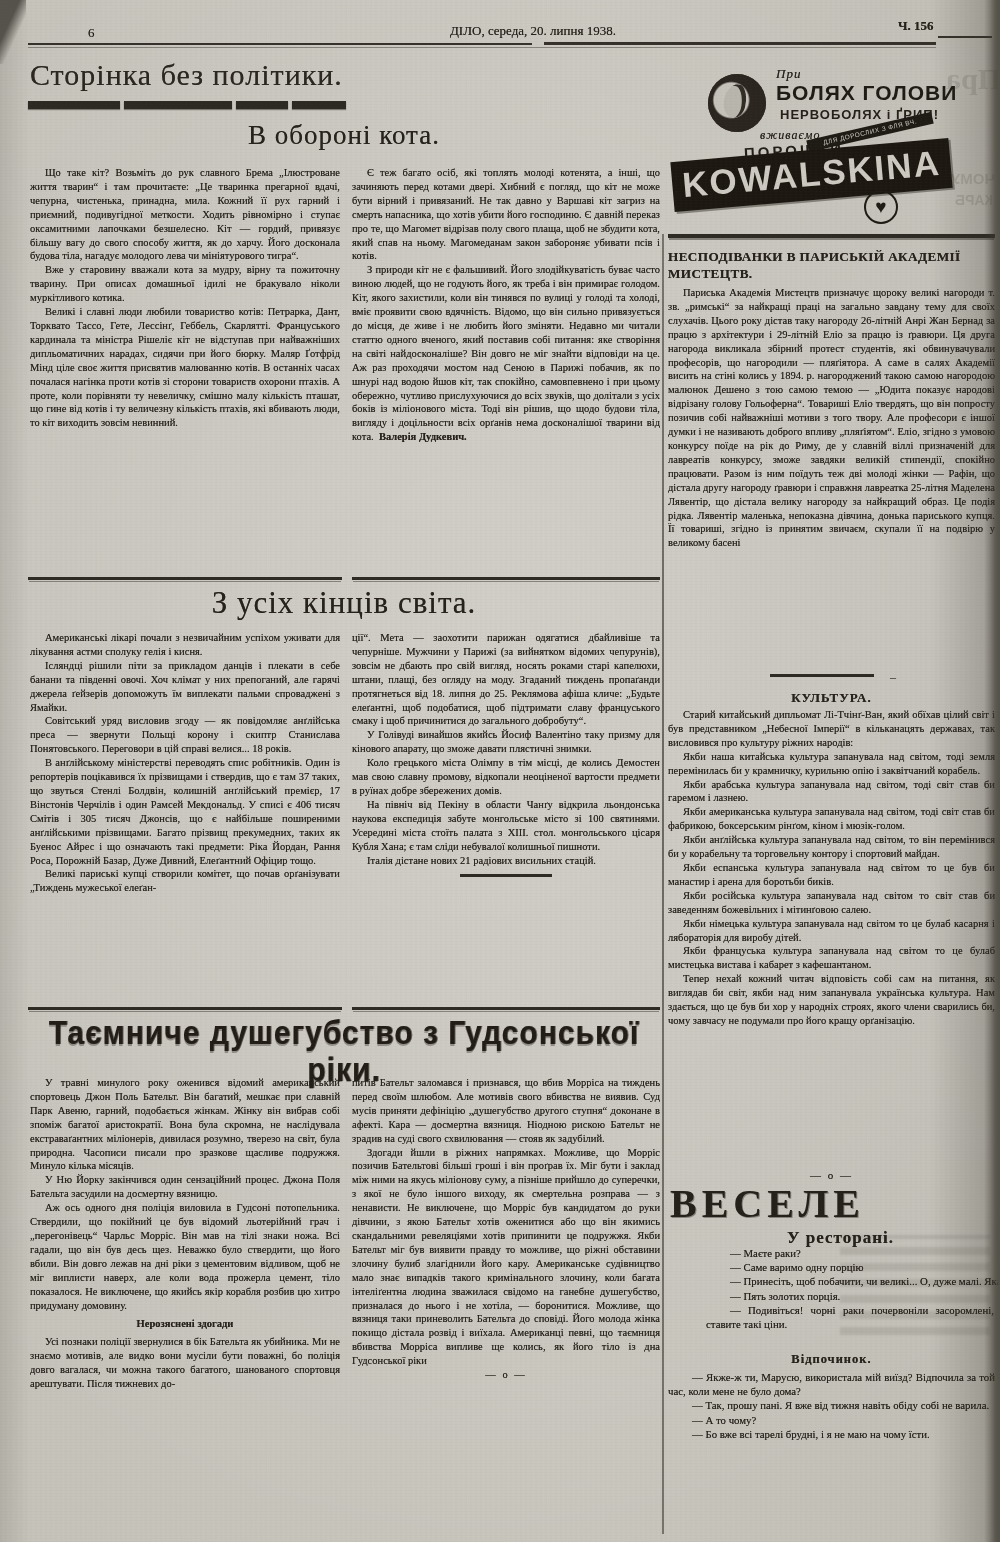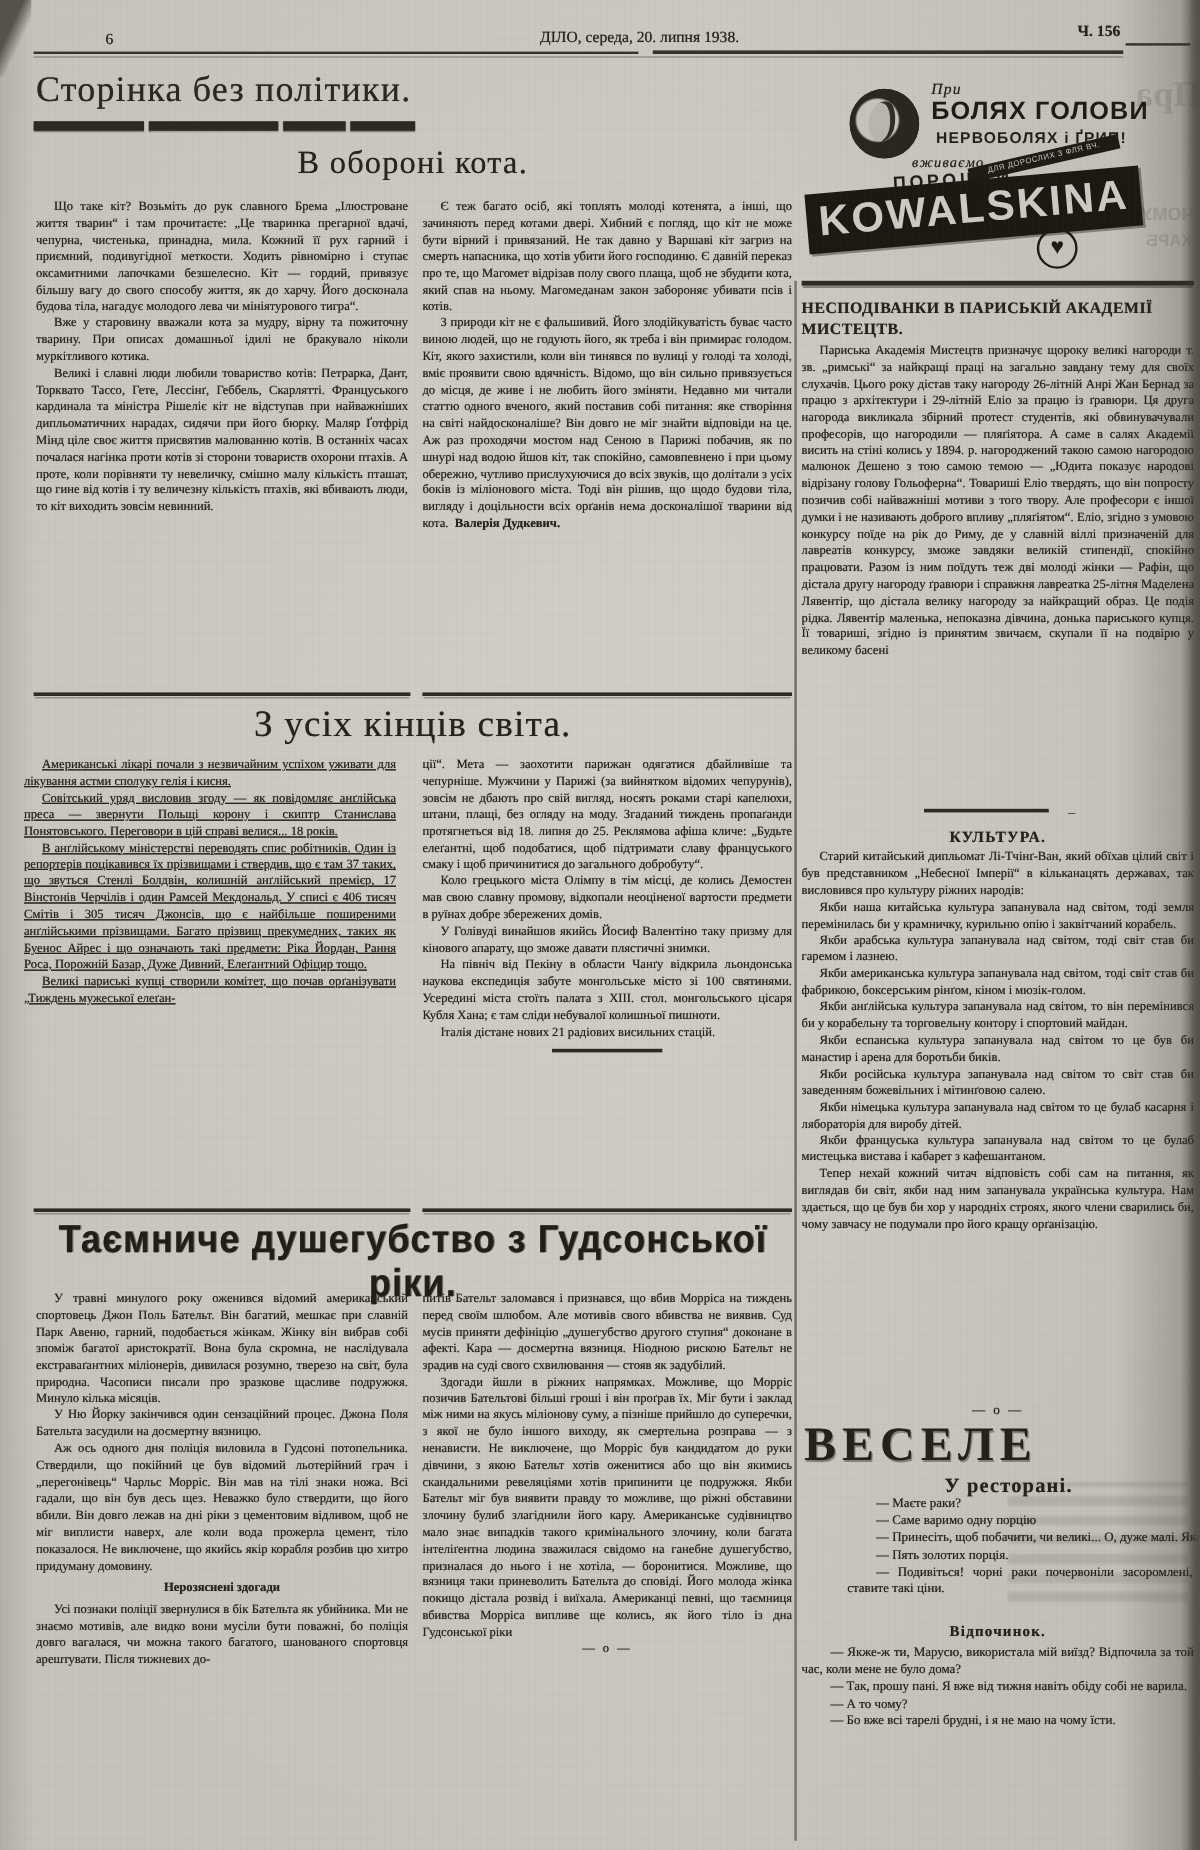--- a/index.html
+++ b/index.html
@@ -122,30 +122,31 @@
   <div class="abs col ink" style="left:352px; top:166px; width:308px; height:408px;">
     <p>Є теж багато осіб, які топлять молоді котенята, а інші, що зачиняють перед котами двері. Хибний є погляд, що кіт не може бути вірний і привязаний. Не так давно у Варшаві кіт загриз на смерть напасника, що хотів убити його господиню. Є давній переказ про те, що Магомет відрізав полу свого плаща, щоб не збудити кота, який спав на ньому. Магомеданам закон забороняє убивати псів і котів.</p>
     <p><span>З природи кіт не є фальшивий. Його злодійкуватість буває часто виною людей, що не годують його, як треба і він примирає голодом. Кіт, якого захистили, коли він тинявся по вулиці у голоді та холоді, вміє проявити свою вдячність. Відомо, що він сильно привязується до місця, де живе і не любить його зміняти. Недавно ми читали статтю одного вченого, який поставив собі питання: яке створіння на світі найдосконаліше? Він довго не міг знайти відповіди на це. Аж раз проходячи мостом над Сеною в Парижі побачив, як по шнурі над водою йшов кіт, так спокійно, самовпевнено і при цьому обережно, чутливо прислухуючися до всіх звуків, що долітали з усіх боків із міліонового міста. Тоді він рішив, що щодо будови тіла, вигляду і доцільности всіх орґанів нема досконалішої тварини від кота.</span>&nbsp;&nbsp;<b class="author">Валерія Дудкевич.</b></p>
   </div>
 
   <div class="abs rule-thick" style="left:28px; top:577px; width:314px;"></div>
   <div class="abs rule-thick" style="left:352px; top:577px; width:308px;"></div>
 
   <div class="abs sec-title ink" style="left:28px; top:585px; width:632px;">З усіх кінців світа.</div>
 
-  <div class="abs col ink" style="left:20px; top:631px; width:310px; height:372px;text-decoration:underline;">
+  <div class="abs col ink" style="left:30px; top:631px; width:310px; height:372px;">
     <p>Американські лікарі почали з незвичайним успіхом уживати для лікування астми сполуку гелія і кисня.</p>
+    <p>Ісляндці рішили піти за прикладом данців і плекати в себе банани та південні овочі. Хоч клімат у них препоганий, але гарячі джерела ґейзерів допоможуть їм виплекати пальми спроваджені з Ямайки.</p>
     <p>Совітський уряд висловив згоду — як повідомляє анґлійська преса — звернути Польщі корону і скиптр Станислава Понятовського. Переговори в цій справі велися... 18 років.</p>
     <p>В анґлійському міністерстві переводять спис робітників. Один із репортерів поцікавився їх прізвищами і ствердив, що є там 37 таких, що звуться Стенлі Болдвін, колишній анґлійський премієр, 17 Вінстонів Черчілів і один Рамсей Мекдональд. У списі є 406 тисяч Смітів і 305 тисяч Джонсів, що є найбільше поширеними анґлійськими прізвищами. Багато прізвищ прекумедних, таких як Буенос Айрес і що означають такі предмети: Ріка Йордан, Рання Роса, Порожній Базар, Дуже Дивний, Елеґантний Офіцир тощо.</p>
     <p>Великі париські купці створили комітет, що почав орґанізувати „Тиждень мужеської елеґан-</p>
   </div>
   <div class="abs col ink" style="left:352px; top:631px; width:308px; height:372px;">
     <p class="cont">ції“. Мета — заохотити парижан одягатися дбайливіше та чепурніше. Мужчини у Парижі (за вийнятком відомих чепурунів), зовсім не дбають про свій вигляд, носять роками старі капелюхи, штани, плащі, без огляду на моду. Згаданий тиждень пропаґанди протягнеться від 18. липня до 25. Реклямова афіша кличе: „Будьте елеґантні, щоб подобатися, щоб підтримати славу француського смаку і щоб причинитися до загального добробуту“.</p>
+    <p>У Голівуді винайшов якийсь Йосиф Валентіно таку призму для кінового апарату, що зможе давати плястичні знимки.</p>
     <p>Коло грецького міста Олімпу в тім місці, де колись Демостен мав свою славну промову, відкопали неоціненої вартости предмети в руїнах добре збережених домів.</p>
-    <p>У Голівуді винайшов якийсь Йосиф Валентіно таку призму для кінового апарату, що зможе давати плястичні знимки.</p>
     <p>На північ від Пекіну в области Чанґу відкрила льондонська наукова експедиція забуте монгольське місто зі 100 святинями. Усередині міста стоїть палата з XIII. стол. монгольського цісаря Кубля Хана; є там сліди небувалої колишньої пишноти.</p>
     <p>Італія дістане нових 21 радіових висильних стацій.</p>
     <div class="rule-short" style="width:92px; margin:7px auto 0 auto;"></div>
   </div>
 
   <div class="abs rule-thick" style="left:28px; top:1007px; width:314px;"></div>
   <div class="abs rule-thick" style="left:352px; top:1007px; width:308px;"></div>
 
   <div class="abs display-title" style="left:28px; top:1018px; width:632px;">Таємниче душегубство з Гудсонської ріки.</div>
 

